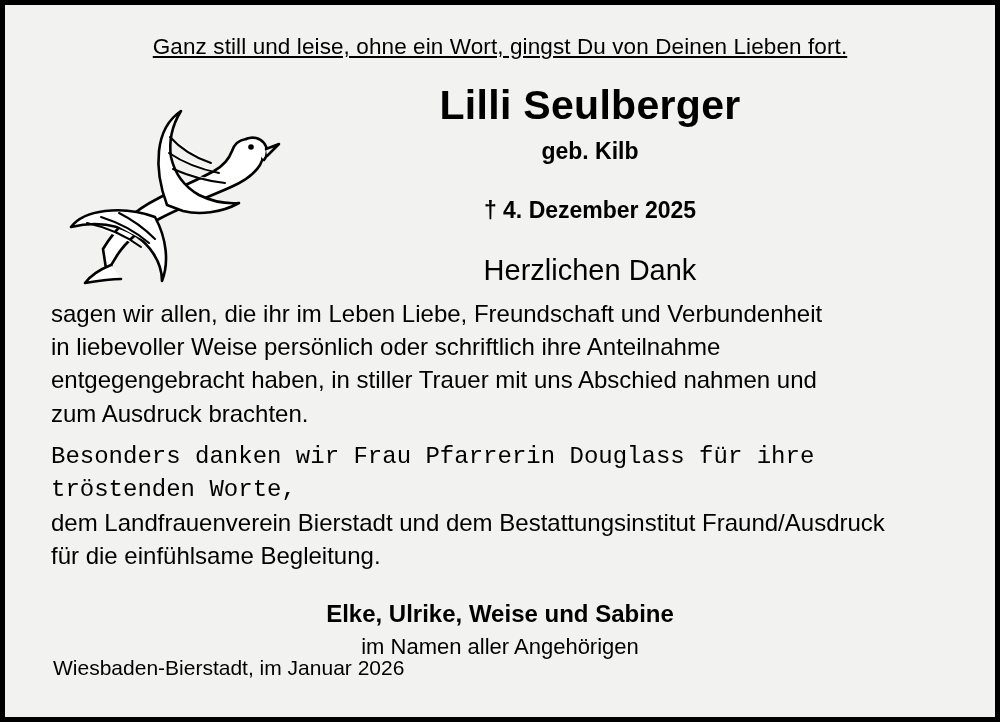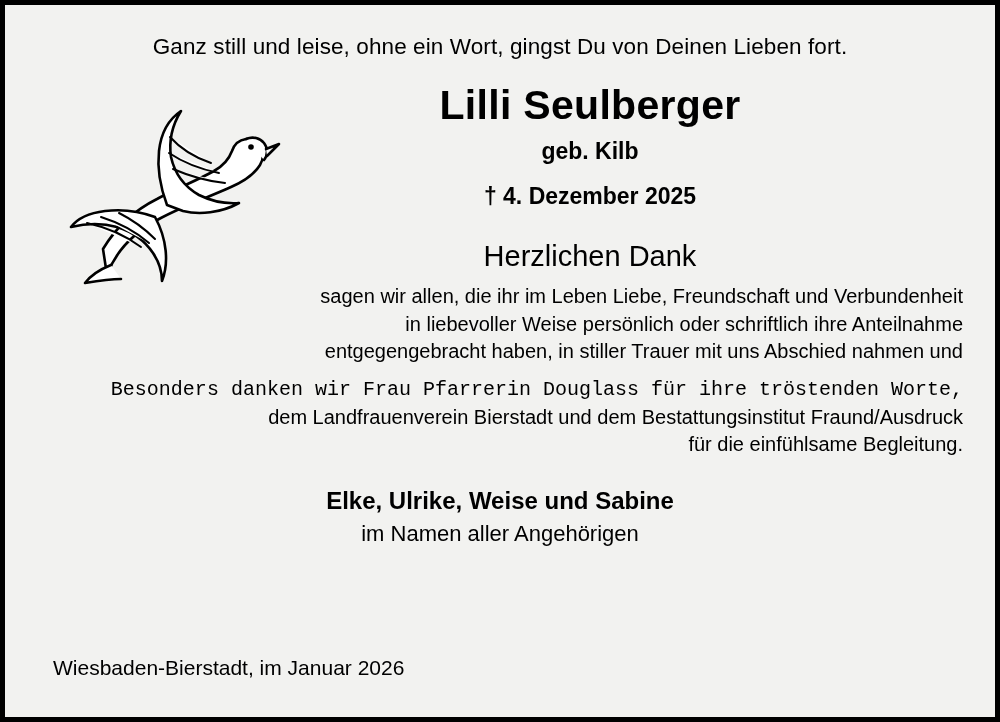--- a/index.html
+++ b/index.html
@@ -30,20 +30,21 @@
     height: 100%;
     padding: 18px 26px 10px 26px;
   }
   .epitaph {
     text-align: center;
     font-size: 22.5px;
     line-height: 1.25;
     letter-spacing: 0.1px;
     margin-top: 10px;
     margin-bottom: 4px;
+    text-decoration: underline;
   }
   .dove-wrap {
     position: absolute;
     left: 58px;
     top: 72px;
     width: 220px;
     height: 210px;
   }
   .header-block {
     margin-top: 22px;
@@ -53,36 +54,36 @@
   .name {
     font-size: 41px;
     font-weight: bold;
     letter-spacing: 0.3px;
     line-height: 1.1;
     margin-bottom: 10px;
   }
   .maiden {
     font-size: 23px;
     font-weight: bold;
-    margin-bottom: 18px;
+    margin-bottom: 32px;
   }
   .death-date {
     font-size: 23px;
     font-weight: bold;
     margin-bottom: 30px;
   }
   .thanks-title {
     font-size: 29px;
     font-weight: normal;
   }
   .body-text {
     margin-top: 10px;
-    font-size: 20px;
+    font-size: 24px;
     line-height: 1.38;
-    text-align: right;
+    text-align: left;
     padding: 0 6px 0 20px;
   }
   .body-text p {
     margin: 0 0 0 0;
   }
   .body-par-gap {
     margin-top: 10px !important;
     font-family: Liberation Mono, monospace;
   }
   .signature {
@@ -147,20 +148,21 @@
       <div class="name">Lilli Seulberger</div>
       <div class="maiden">geb. Kilb</div>
       <div class="death-date">† 4. Dezember 2025</div>
       <div class="thanks-title">Herzlichen Dank</div>
     </div>
 
     <div class="body-text">
       <p>sagen wir allen, die ihr im Leben Liebe, Freundschaft und Verbundenheit</p>
       <p>in liebevoller Weise persönlich oder schriftlich ihre Anteilnahme</p>
       <p>entgegengebracht haben, in stiller Trauer mit uns Abschied nahmen und</p>
+      <p>zum Ausdruck brachten.</p>
       <p class="body-par-gap">Besonders danken wir Frau Pfarrerin Douglass für ihre tröstenden Worte,</p>
       <p>dem Landfrauenverein Bierstadt und dem Bestattungsinstitut Fraund/Ausdruck</p>
       <p>für die einfühlsame Begleitung.</p>
     </div>
 
     <div class="signature">
       <div class="signers">Elke, Ulrike, Weise und Sabine</div>
       <div class="on-behalf">im Namen aller Angehörigen</div>
     </div>
 

